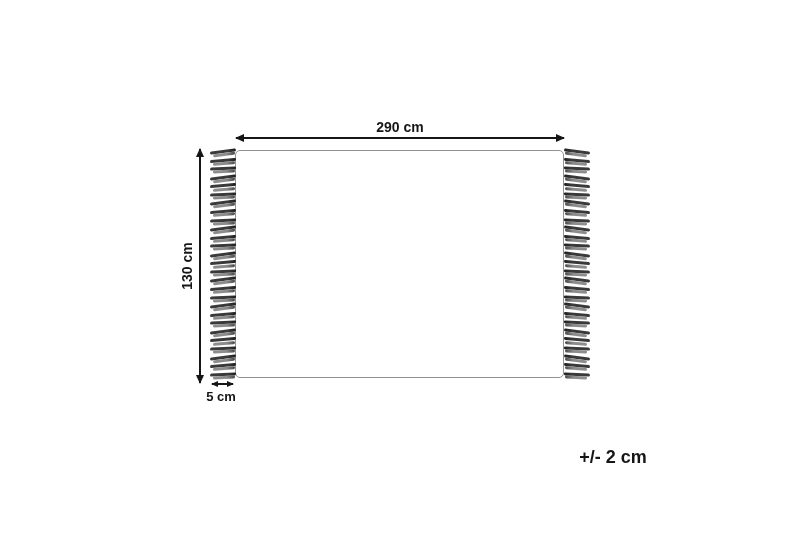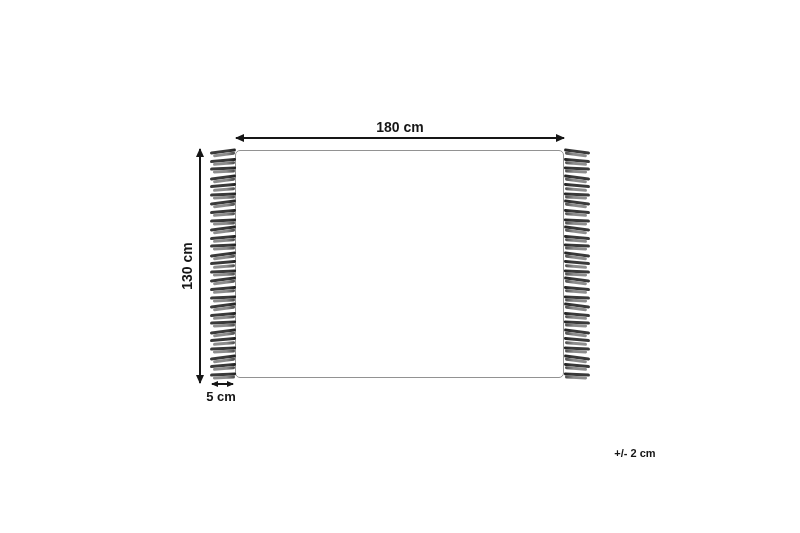--- a/index.html
+++ b/index.html
@@ -124,22 +124,22 @@
   .label-height {
     left: 147px; top: 258px; width: 80px; height: 16px;
     font-size: 14px;
     transform: rotate(-90deg);
   }
   .label-fringe {
     left: 196px; top: 389px; width: 50px;
     font-size: 13px;
   }
   .label-tolerance {
-    left: 590px; top: 447px; width: 90px;
-    font-size: 11px;
+    left: 568px; top: 447px; width: 90px;
+    font-size: 18px;
   }
 </style>
 </head>
 <body style="background: rgb(255, 255, 255);">
 
 <div class="canvas">
 
   <div class="rug"></div>
 
   <div class="fringe fringe-left">
@@ -360,21 +360,21 @@
       <div class="tassel" style="transform: rotate(2deg);">
         <i class="s1"></i>
         <i class="s2"></i>
       </div>
     </div>
 
   <div class="dim-line-h dim-width-line">
     <span class="ah ah-left"></span>
     <span class="ah ah-right"></span>
   </div>
-  <div class="dim-label label-width">180 cm</div>
+  <div class="dim-label label-width">290 cm</div>
 
   <div class="dim-line-v dim-height-line">
     <span class="ah ah-up"></span>
     <span class="ah ah-down"></span>
   </div>
   <div class="dim-label label-height">130 cm</div>
 
   <div class="dim-line-h dim-fringe-line">
     <span class="ah ah-sm ah-left"></span>
     <span class="ah ah-sm ah-right"></span>

